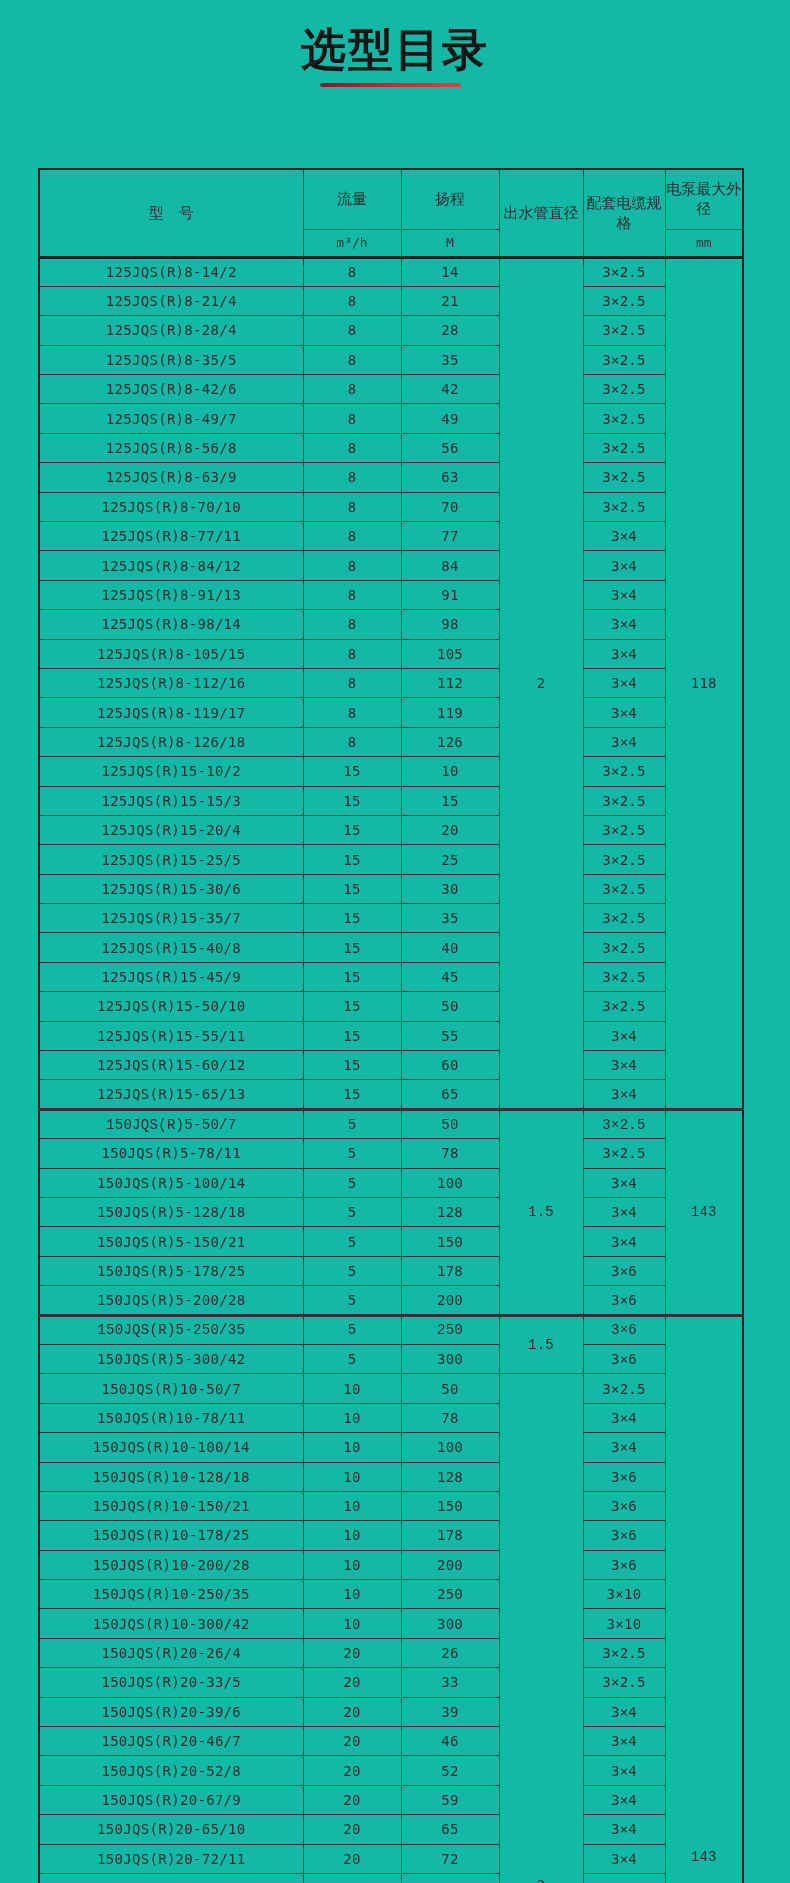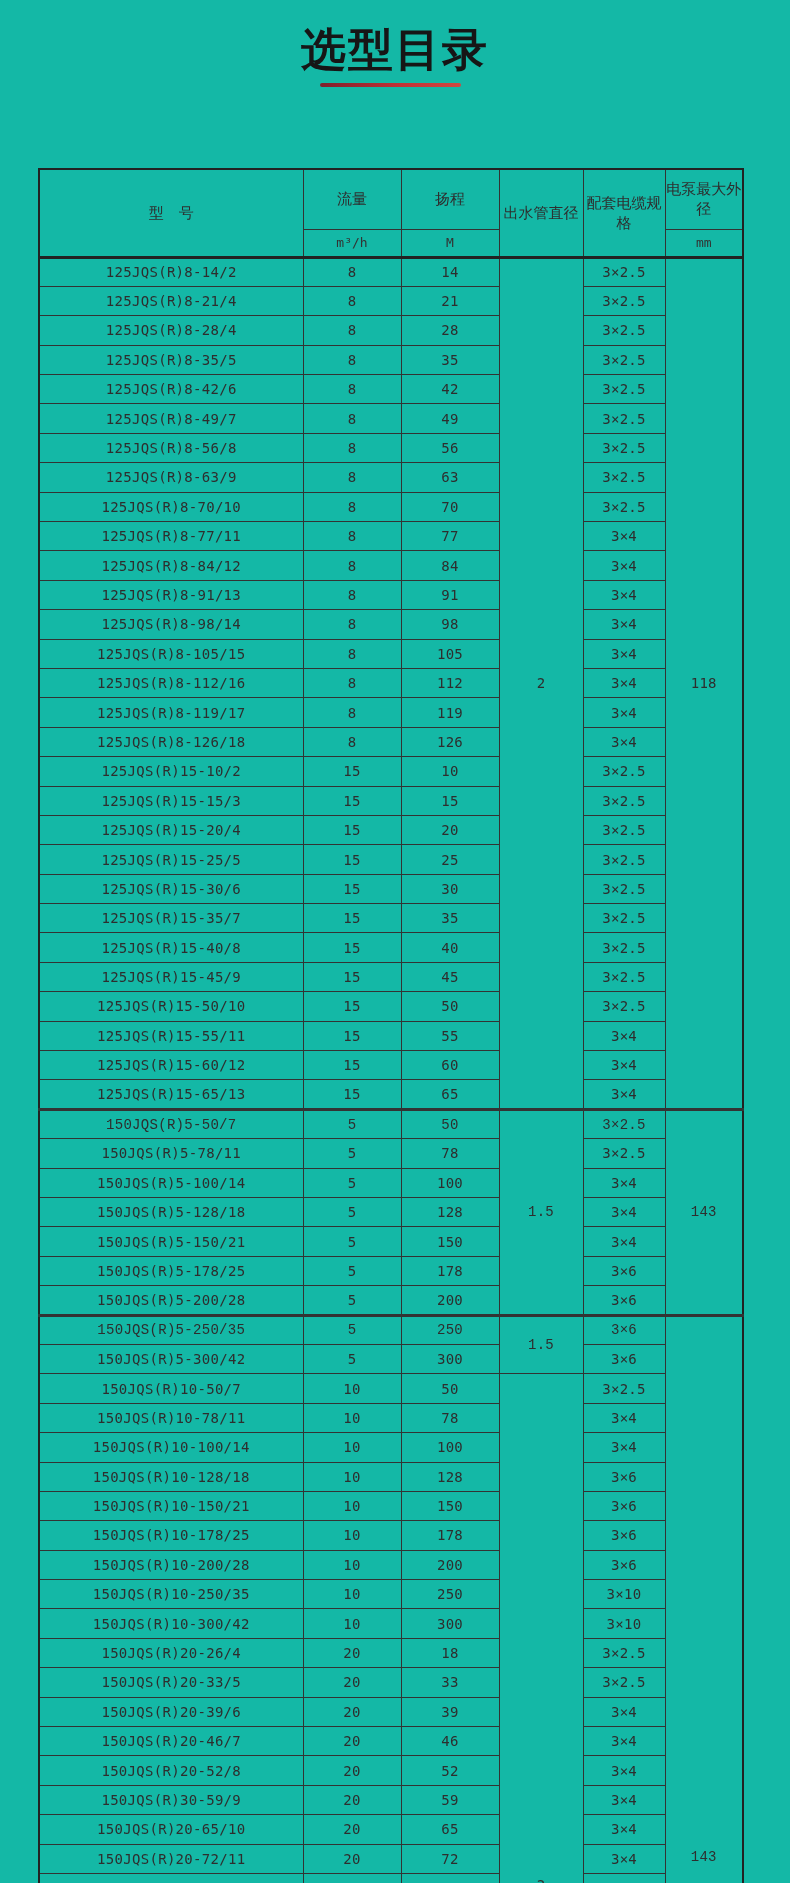--- a/index.html
+++ b/index.html
@@ -354,21 +354,21 @@
         </tr>
         <tr>
           <td class="c-model">150JQS(R)10-300/42</td>
           <td>10</td>
           <td>300</td>
           <td>3×10</td>
         </tr>
         <tr>
           <td class="c-model">150JQS(R)20-26/4</td>
           <td>20</td>
-          <td>18</td>
+          <td>26</td>
           <td>3×2.5</td>
         </tr>
         <tr>
           <td class="c-model">150JQS(R)20-33/5</td>
           <td>20</td>
           <td>33</td>
           <td>3×2.5</td>
         </tr>
         <tr>
           <td class="c-model thick-top">150JQS(R)20-39/6</td>
@@ -382,21 +382,21 @@
           <td>46</td>
           <td>3×4</td>
         </tr>
         <tr>
           <td class="c-model">150JQS(R)20-52/8</td>
           <td>20</td>
           <td>52</td>
           <td>3×4</td>
         </tr>
         <tr>
-          <td class="c-model">150JQS(R)30-59/9</td>
+          <td class="c-model">150JQS(R)20-67/9</td>
           <td>20</td>
           <td>59</td>
           <td>3×4</td>
         </tr>
         <tr>
           <td class="c-model">150JQS(R)20-65/10</td>
           <td>20</td>
           <td>65</td>
           <td>3×4</td>
         </tr>

